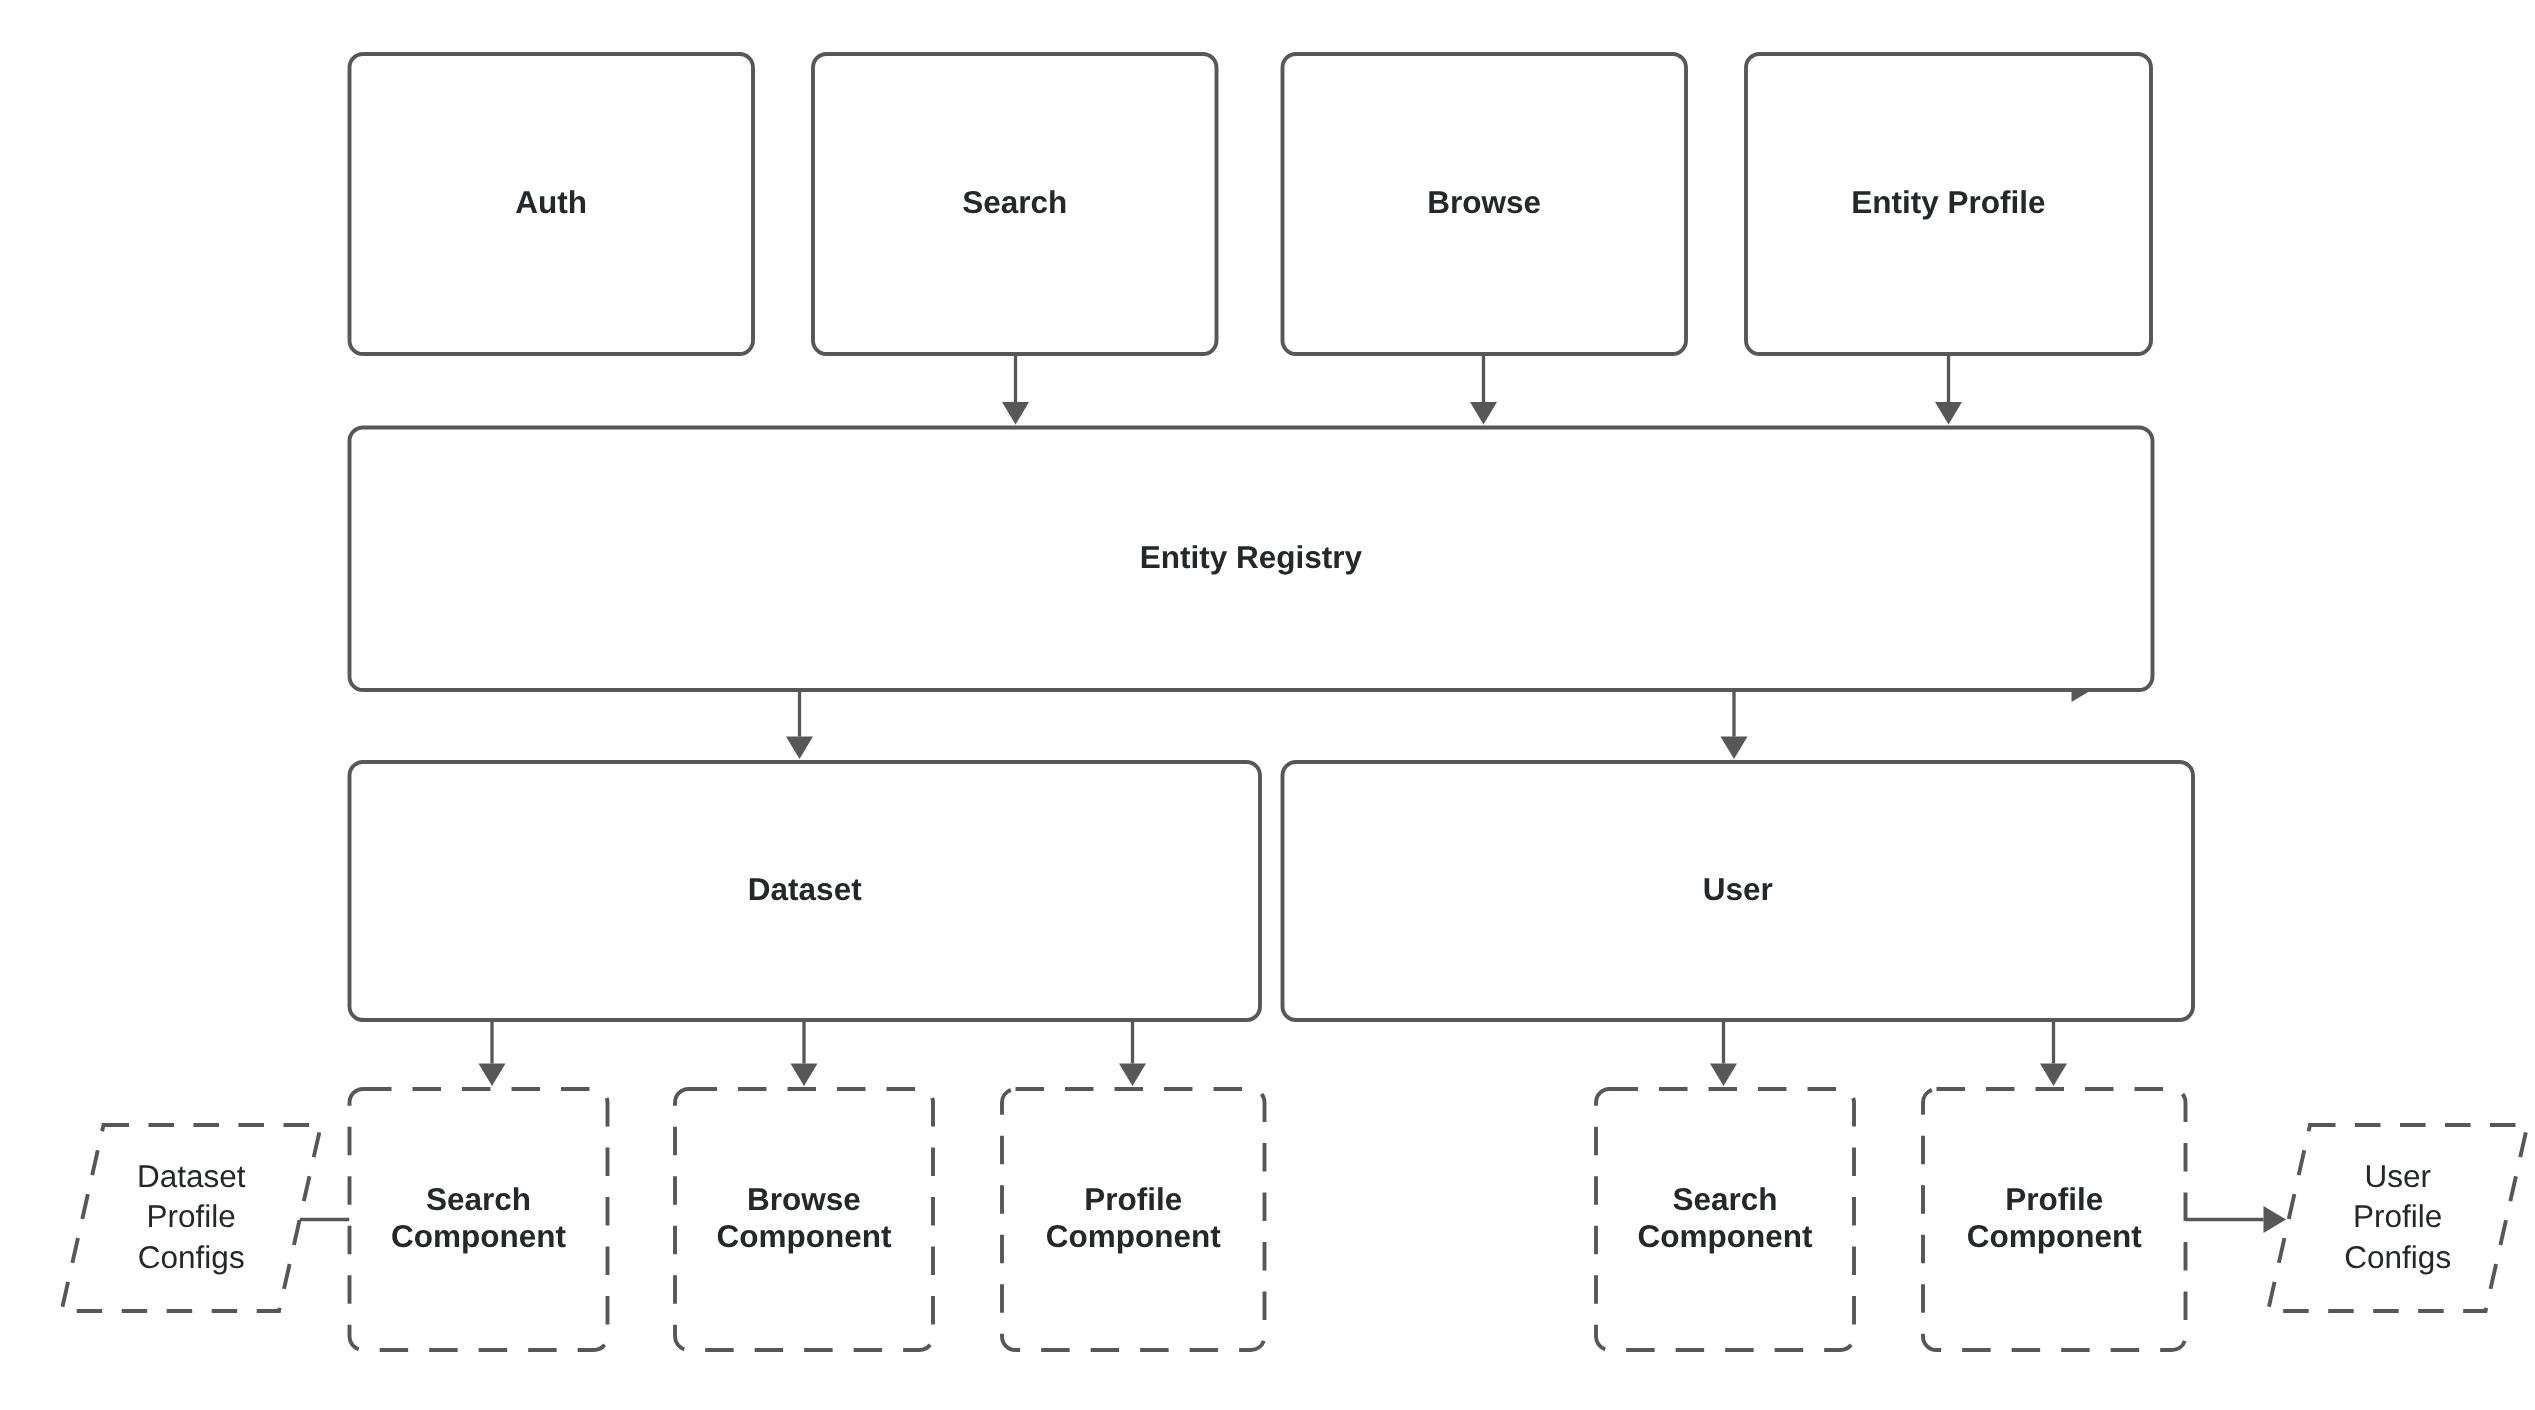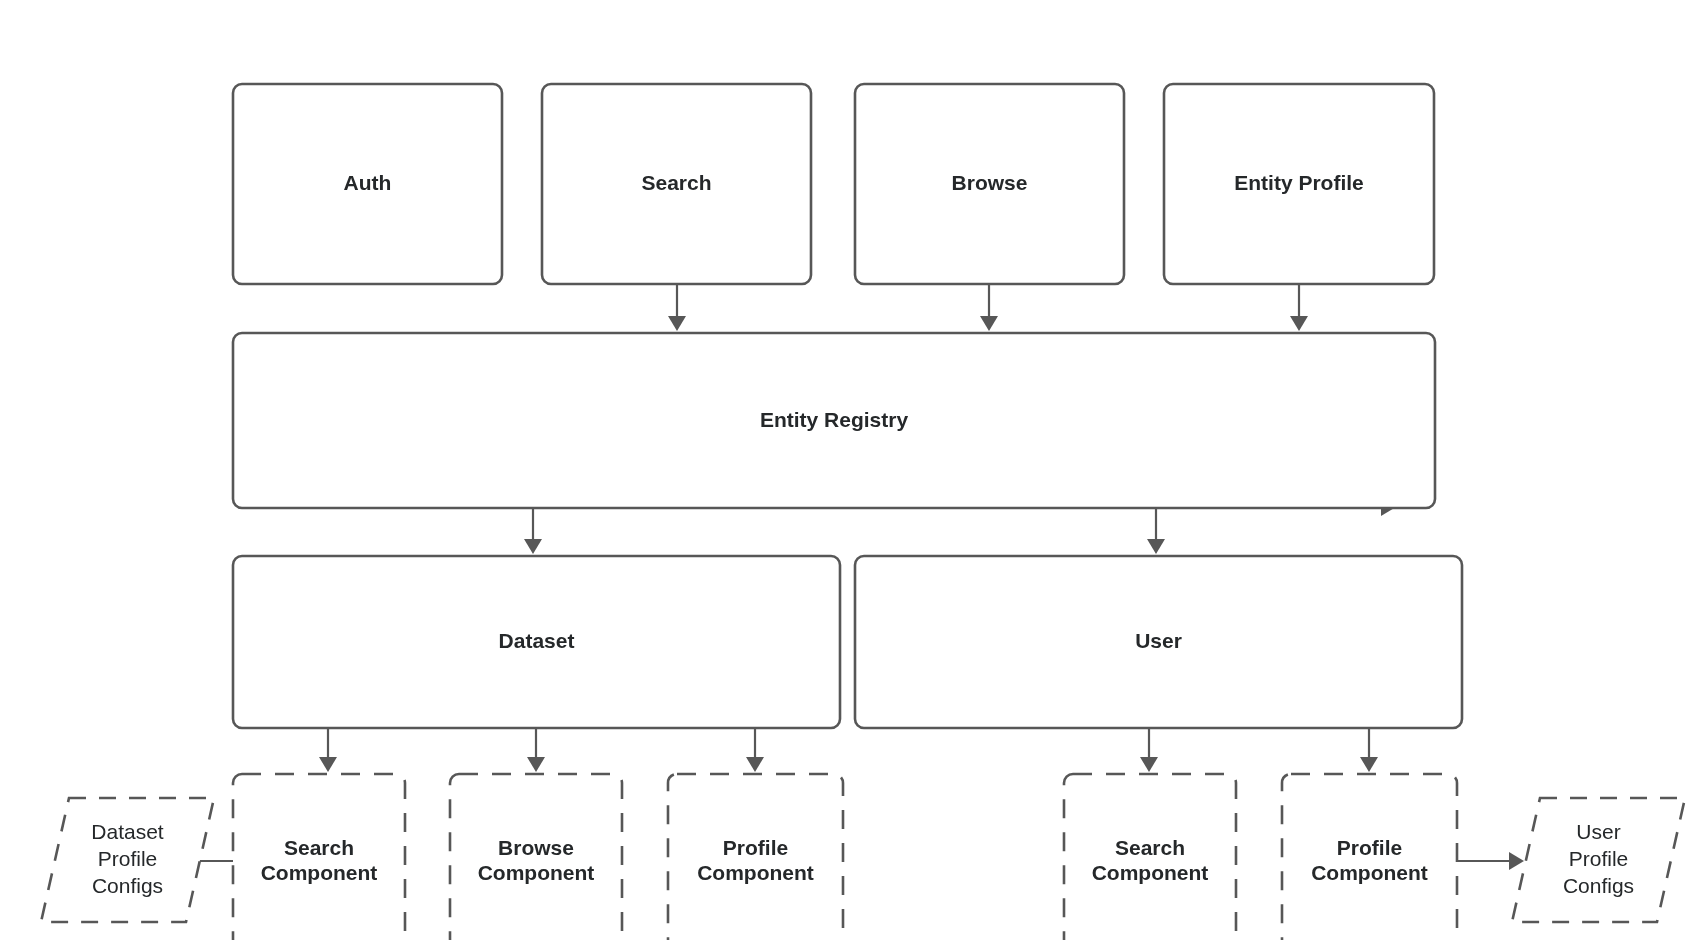--- a/index.html
+++ b/index.html
@@ -10,21 +10,20 @@
   body {
     width: 1690px;
     height: 940px;
     font-family: "Liberation Sans", sans-serif;
     overflow: hidden;
   }
   #diagram-root {
     position: relative;
     width: 1690px;
     height: 820px;
-    margin-top: 48px;
   }
   svg.diagram {
     display: block;
     width: 1690px;
     height: 940px;
   }
   .node-shape {
     fill: #ffffff;
     stroke: #575757;
     stroke-width: 2.6;

